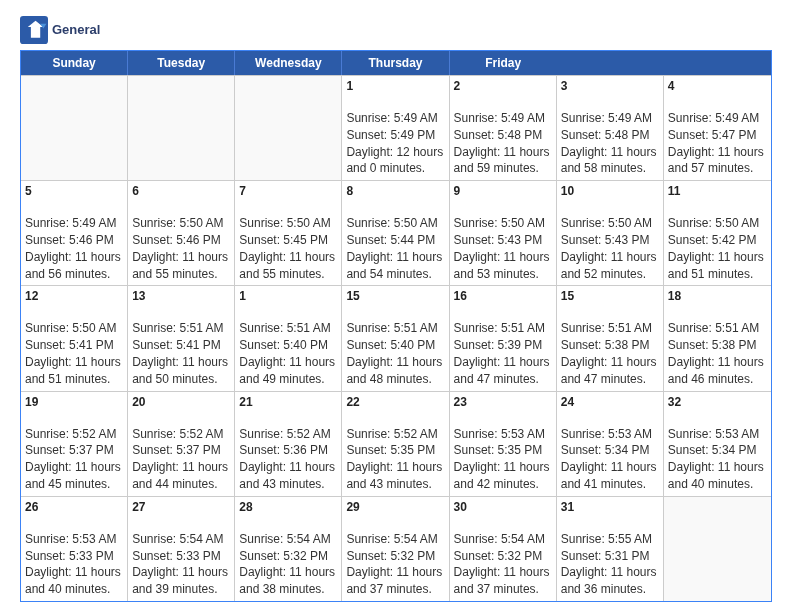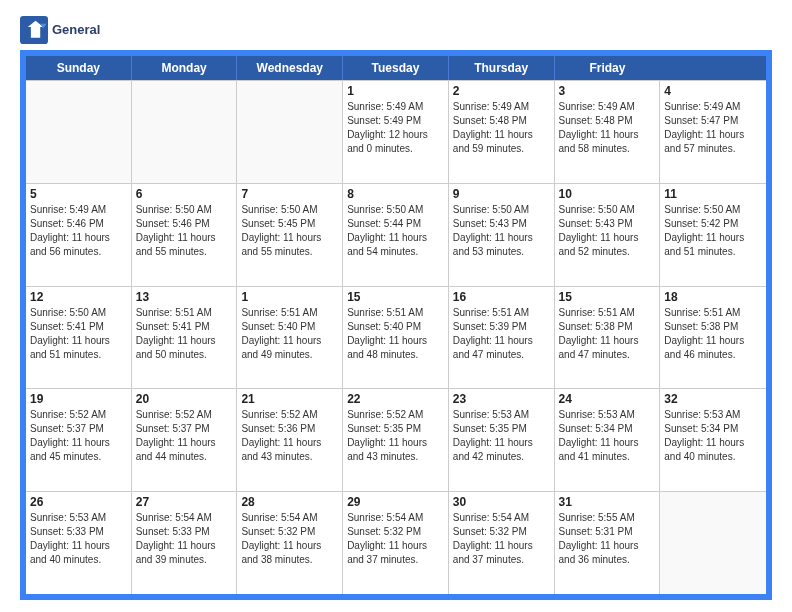--- a/index.html
+++ b/index.html
@@ -53,21 +53,21 @@
     }
     .location-title {
       font-size: 15px;
       color: #333;
       margin-top: 2px;
     }
     .calendar {
       flex: 1;
       display: flex;
       flex-direction: column;
-      border: 6px solid #3b82f6;
+      border: 1px solid #3b82f6;
     }
     .cal-header-row {
       display: grid;
       grid-template-columns: repeat(7, 1fr);
       background: #2c5ba8;
     }
     .cal-header-cell {
       color: #fff;
       font-size: 12px;
       font-weight: bold;
@@ -100,23 +100,24 @@
     .cal-cell:last-child { border-right: none; }
     .cal-cell.empty { background: #f9f9f9; }
     .day-num {
       font-size: 12px;
       font-weight: bold;
       color: #222;
       margin-bottom: 2px;
       display: block;
     }
     .cell-text {
-      font-size: 10px;
+      font-size: 12px;
       line-height: 1.4;
       color: #333;
+      margin-top: 17px;
     }
   </style>
 </head>
 <body>
 
 <div class="page">
   <div class="header">
     <div class="logo">
       <svg class="logo-icon" viewBox="0 0 36 36">
         <rect x="0" y="0" width="36" height="36" rx="4" fill="#2c5ba8"></rect>
@@ -130,23 +131,22 @@
     </div>
     <div class="title-block">
       <div class="month-title"></div>
       <div class="location-title"></div>
     </div>
   </div>
 
   <div class="calendar">
     <div class="cal-header-row" id="cal-header">
         <div class="cal-header-cell">Sunday</div>
-        <div class="cal-header-cell">Monday</div>
+        <div class="cal-header-cell">Tuesday</div>
         <div class="cal-header-cell">Wednesday</div>
-        <div class="cal-header-cell">Tuesday</div>
         <div class="cal-header-cell">Thursday</div>
         <div class="cal-header-cell">Friday</div>
       </div>
     <div class="cal-body" id="cal-body">
         <div class="cal-week">
           <div class="cal-cell empty"></div>
           <div class="cal-cell empty"></div>
           <div class="cal-cell empty"></div>
           <div class="cal-cell">
             <span class="day-num">1</span>

